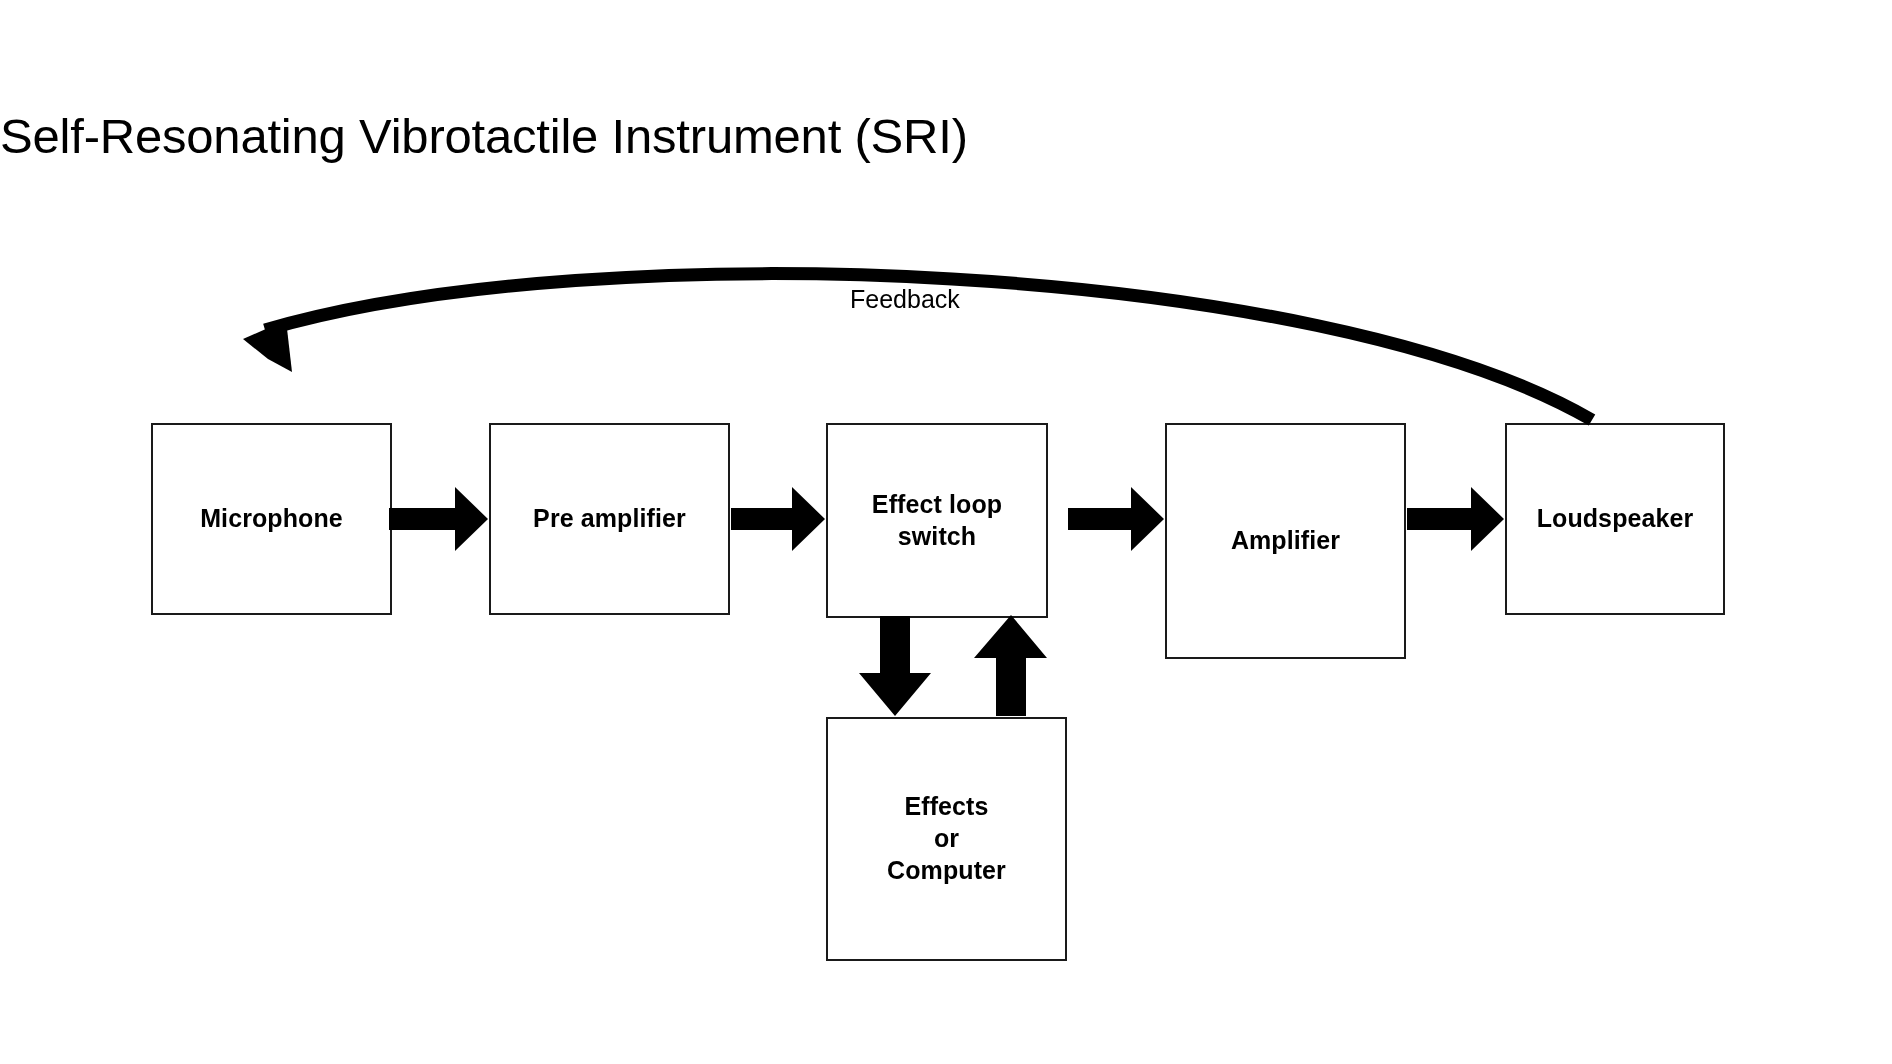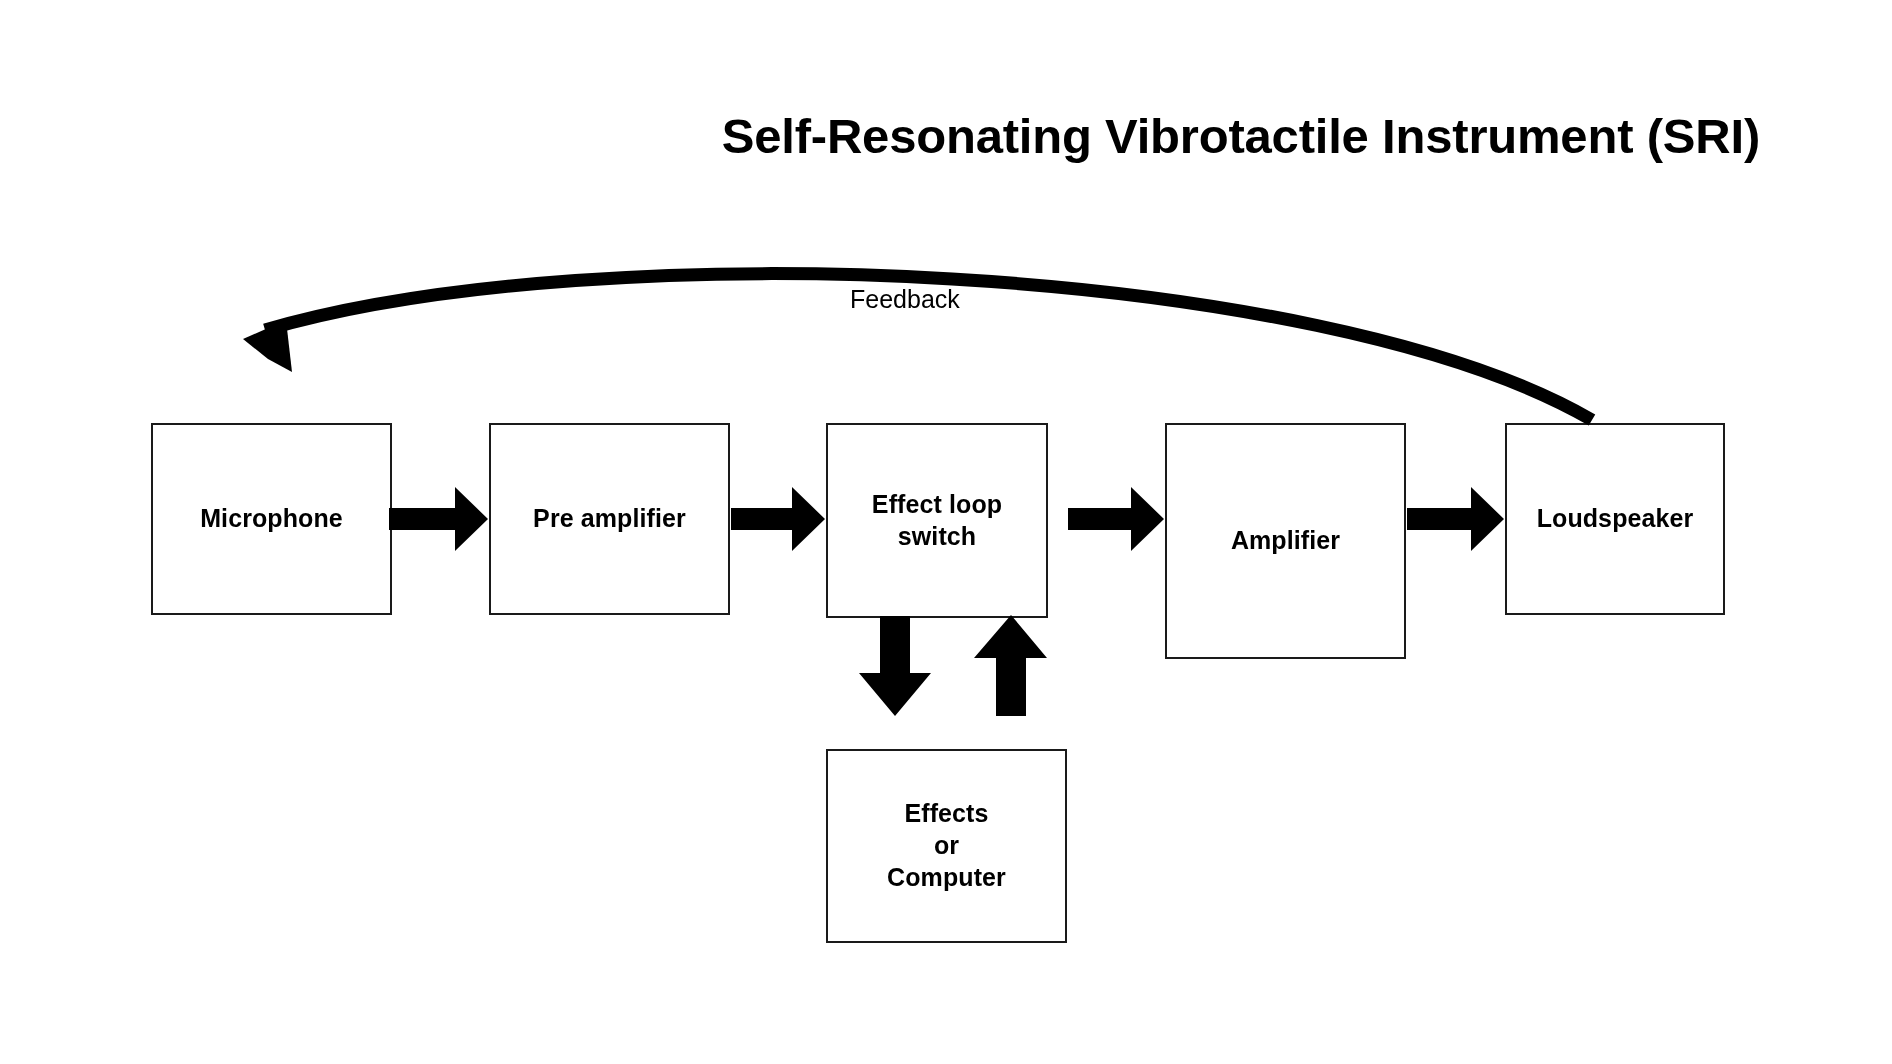--- a/index.html
+++ b/index.html
@@ -16,23 +16,23 @@
     width: 1892px;
     height: 1064px;
     background: #ffffff;
     overflow: hidden;
   }
   #diagram-title {
     position: absolute;
     left: 0;
     top: 108px;
     width: 1760px;
-    text-align: right;
+    text-align: left;
     font-size: 49px;
-    font-weight: 700;
+    font-weight: 400;
     color: #000000;
     letter-spacing: -0.2px;
     white-space: nowrap;
   }
   .node-box {
     position: absolute;
     box-sizing: border-box;
     border: 2.5px solid #1a1a1a;
     background: #ffffff;
     display: flex;
@@ -87,21 +87,21 @@
   </div>
 
   <div class="node-box" style="left:1165px; top:423px; width:241px; height:236px;">
     <span class="node-label">Amplifier</span>
   </div>
 
   <div class="node-box" style="left:1505px; top:423px; width:220px; height:192px;">
     <span class="node-label">Loudspeaker</span>
   </div>
 
-  <div class="node-box" style="left:826px; top:717px; width:241px; height:194px;margin-top:32px;">
+  <div class="node-box" style="left:826px; top:717px; width:241px; height:244px;">
     <span class="node-label">Effects
 or
 Computer</span>
   </div>
 
   <svg id="svg-overlay" viewBox="0 0 1892 1064" xmlns="http://www.w3.org/2000/svg">
 
     <g>
       <polygon fill="#000000" points="389,508 455,508 455,487 488,519 455,551 455,530 389,530"></polygon>
     </g>

